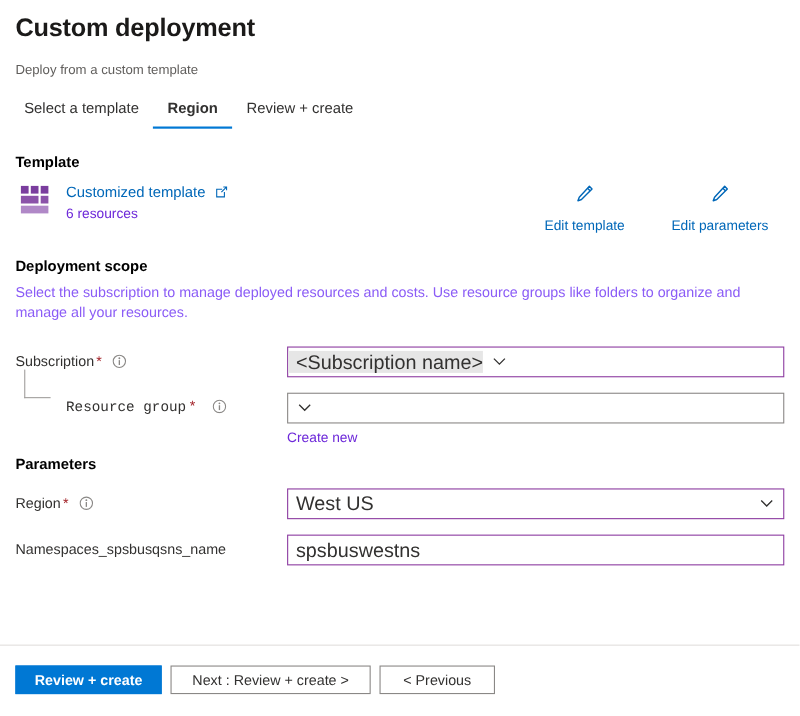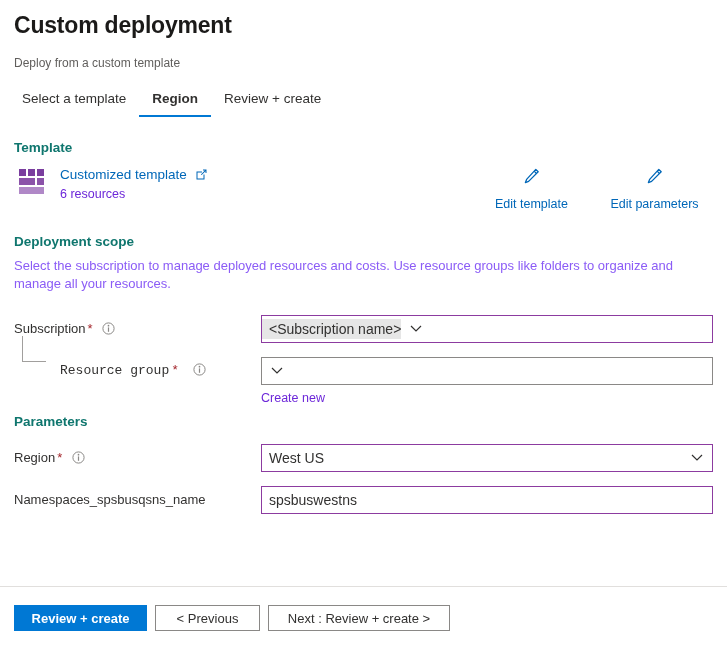--- a/index.html
+++ b/index.html
@@ -31,21 +31,21 @@
   .tab {
     font-size: 13.5px; color: #323130; padding: 0 13px 7px 13px;
     line-height: 18px; cursor: pointer; border-bottom: 2px solid transparent;
     white-space: nowrap;
   }
   .tab:first-child { padding-left: 8px; }
   .tab.active { font-weight: bold; border-bottom-color: #0078d4; }
 
   
   .sec-title {
-    font-size: 13.5px; font-weight: bold; color: #0f766e;
+    font-size: 13.5px; font-weight: bold; color: #000000;
     margin: 0 0 0 14px;
   }
   .body-text {
     font-size: 13px; color: #8b5cf6; line-height: 18px;
     margin: 8px 0 0 14px; width: 660px;
   }
 
   
   .tpl-row { position: relative; margin: 11px 0 0 0; height: 46px; }
   .tpl-icon {
@@ -95,21 +95,21 @@
   .info-ico { display: inline-block; margin-left: 6px; vertical-align: -2px; }
 
   .ctrl { position: absolute; left: 247px; top: 0; width: 452px; }
   .field {
     position: relative; width: 452px; height: 28px;
     border: 1px solid #8a8886; background: #ffffff;
     display: flex; align-items: center;
   }
   .field.accent { border-color: #8c3ba0; }
   .field-text {
-    font-size: 14px; color: #323130; padding-left: 7px;
+    font-size: 18px; color: #323130; padding-left: 7px;
     line-height: 18px; white-space: nowrap; flex: 1;
   }
   .field-text.sel-hl {
     display: inline-block; flex: none;
     background: #e6e6e6; padding: 1px 0 1px 7px; margin-left: 0;
   }
   .chev {
     width: 30px; display: flex; align-items: center; justify-content: center;
   }
   .link-sm {
@@ -295,17 +295,17 @@
     <div class="ctrl">
       <div class="field accent">
         <span class="field-text">spsbuswestns</span>
       </div>
     </div>
   </div>
 
   <div class="footer-div"></div>
   <div class="footer">
     <div class="btn btn-primary">Review + create</div>
+    <div class="btn btn-default wide">Next : Review + create &gt;</div>
     <div class="btn btn-default">&lt; Previous</div>
-    <div class="btn btn-default wide">Next : Review + create &gt;</div>
   </div>
 
 </div>
 
 </body></html>

